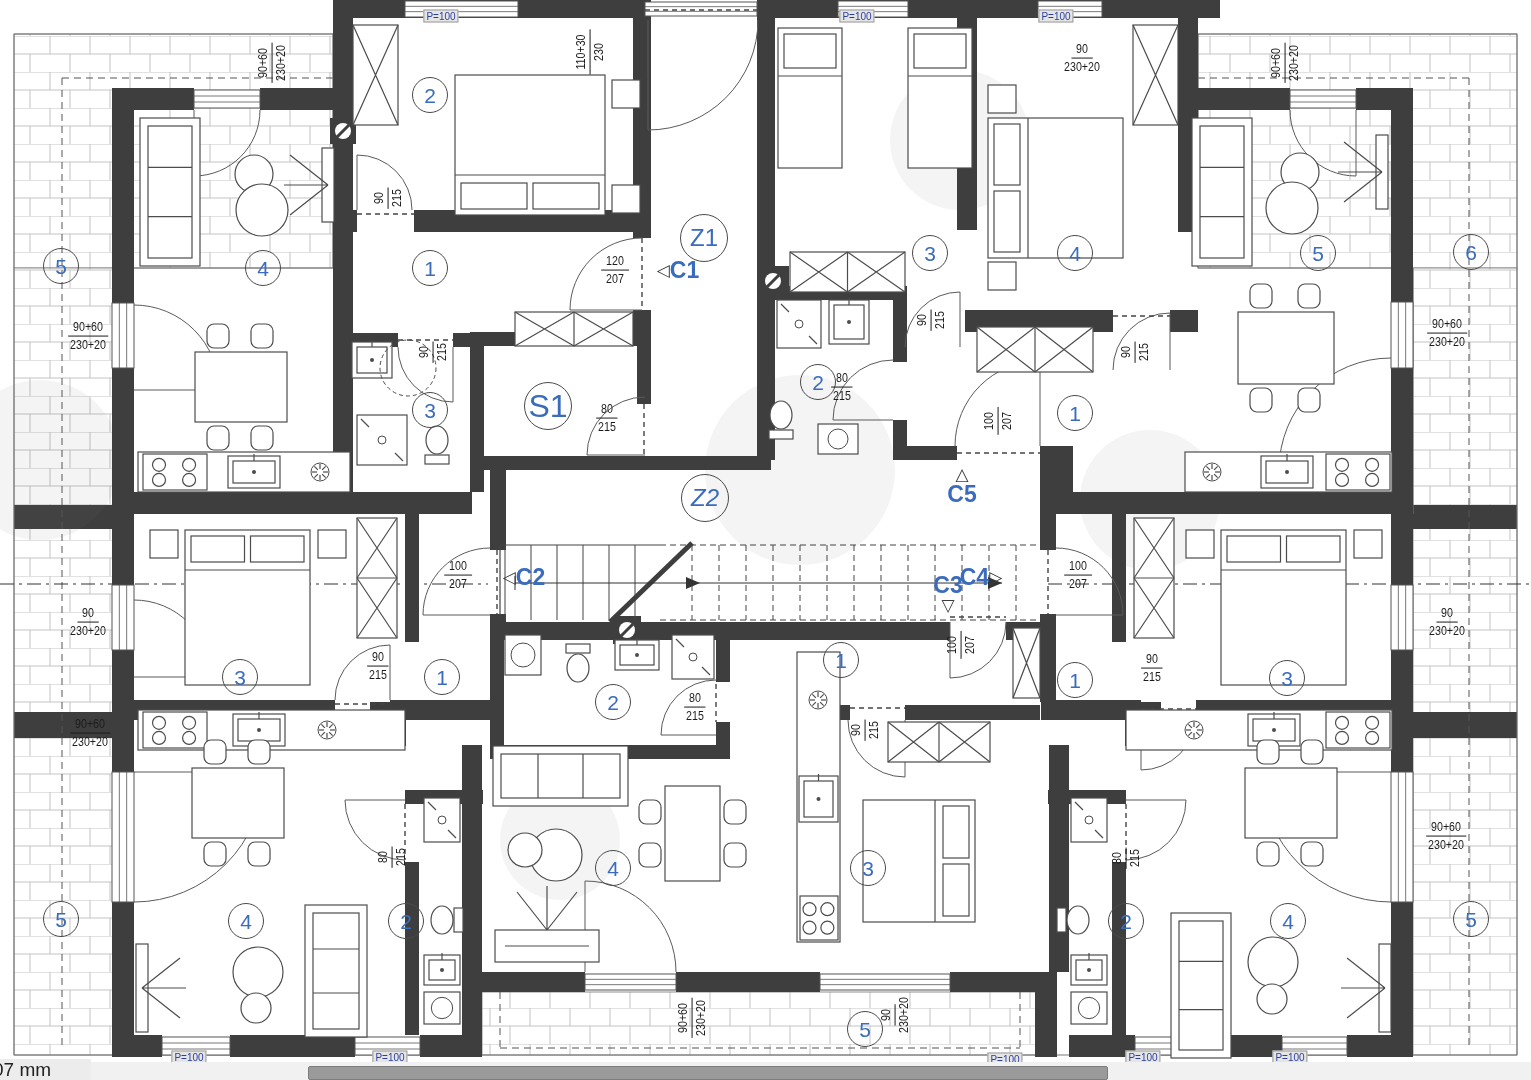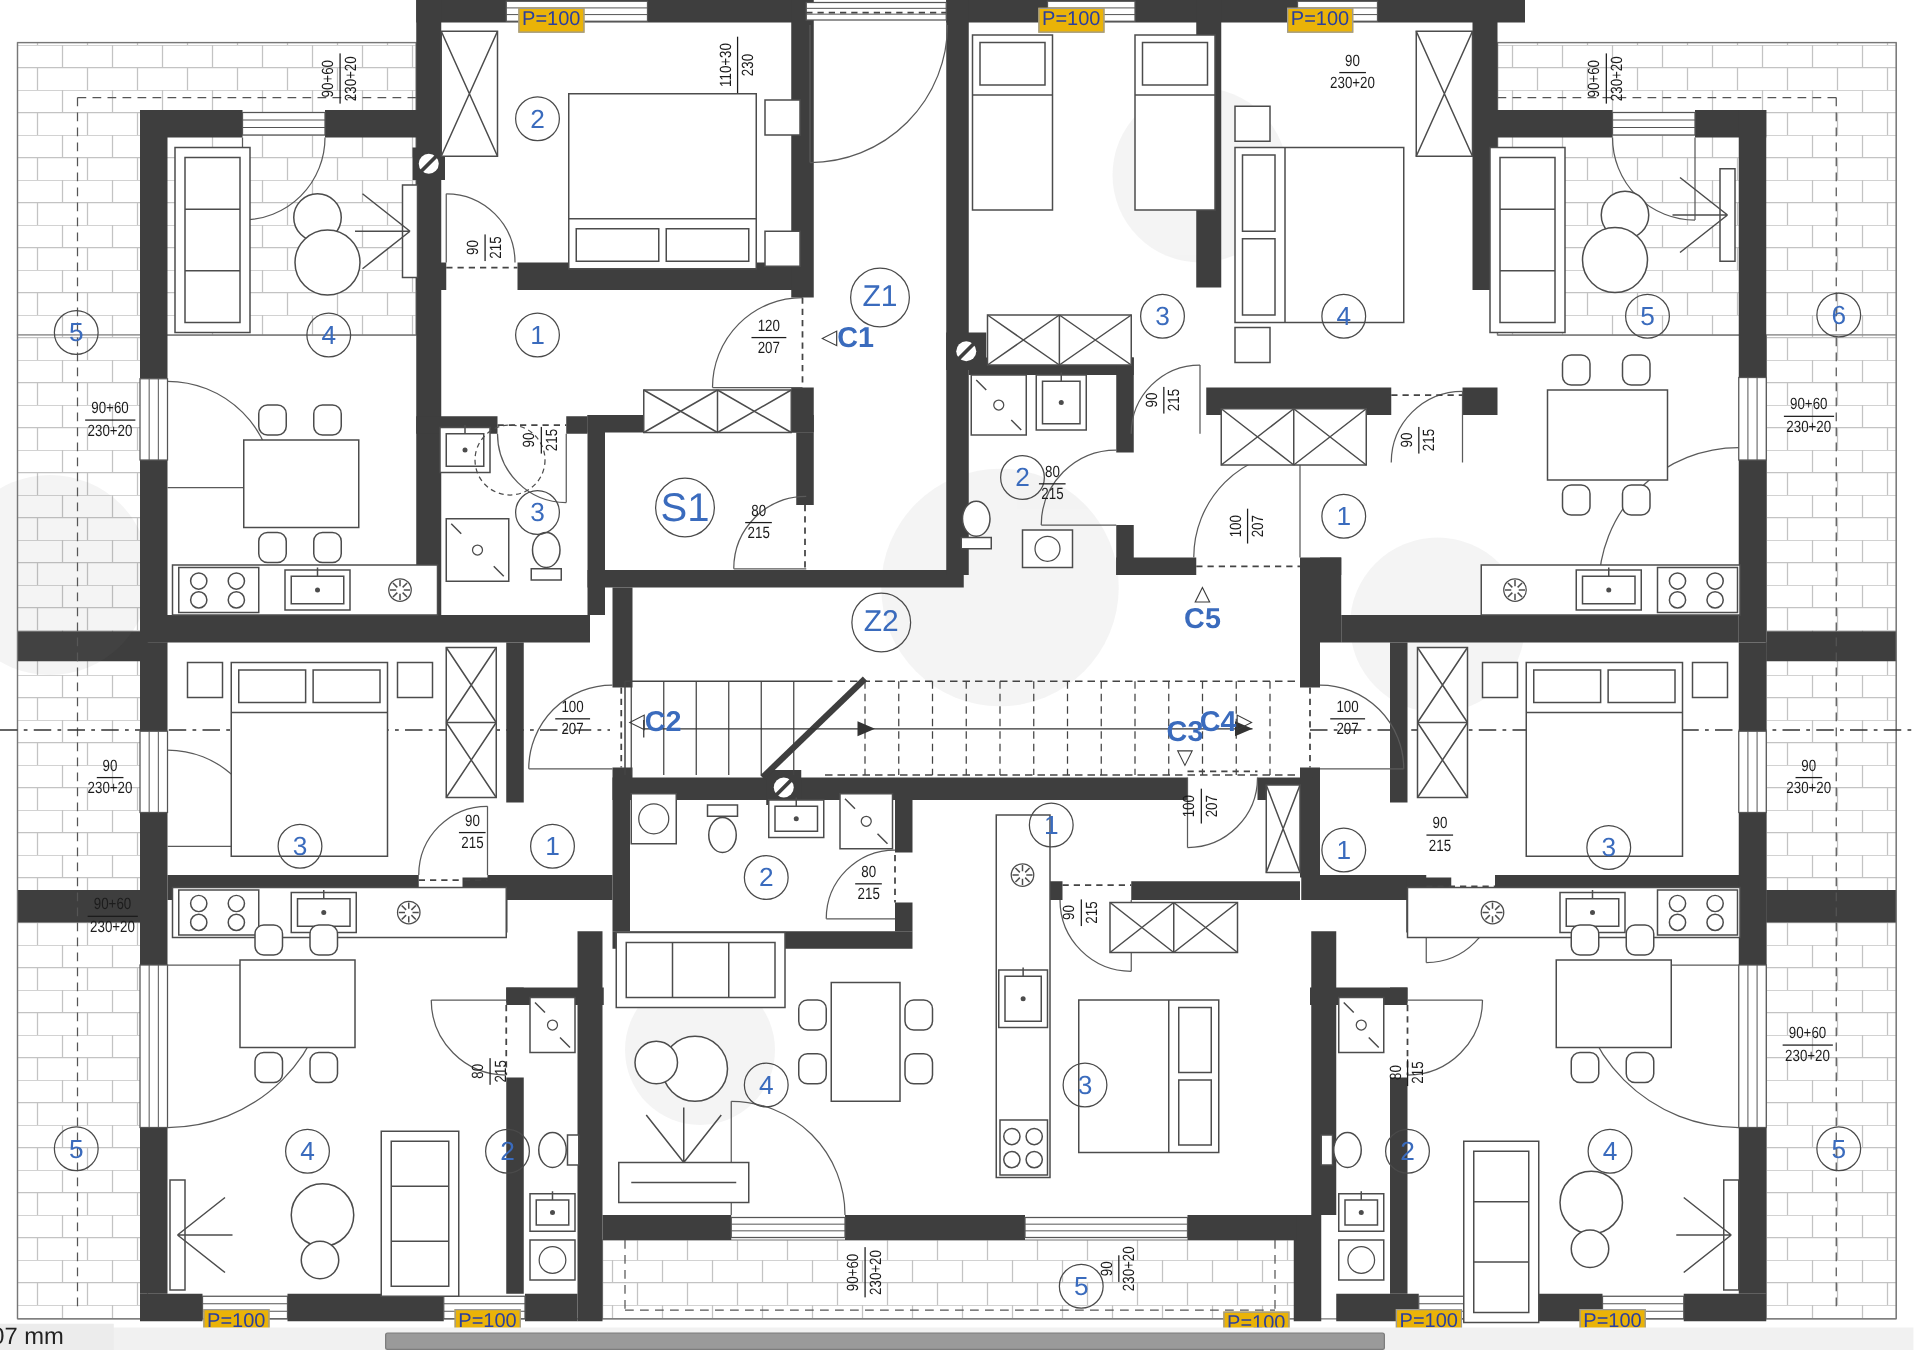--- a/index.html
+++ b/index.html
@@ -14,22 +14,22 @@
   .cmark{position:absolute;transform:translate(-50%,-50%);display:flex;align-items:center;
     color:#3a6bbd;font-size:23px;font-weight:bold;line-height:1;}
   .cmark .tri{color:#3c3c3c;font-size:17px;font-weight:normal;}
   .cmark.vert{flex-direction:column;}
   .dim{position:absolute;display:flex;flex-direction:column;align-items:center;
     transform:translate(-50%,-50%) scaleX(.82);color:#1c1c1c;font-size:13px;line-height:1.15;
     white-space:nowrap;}
   .dim.rot{transform:translate(-50%,-50%) rotate(-90deg) scaleX(.82);}
   .dim .t{border-bottom:1.2px solid #1c1c1c;padding:0 6px 1px 6px;}
   .dim .b{padding-top:1px;}
-  .p100{position:absolute;transform:translate(-50%,-50%);color:#2a3f9e;font-size:16px;
-    background:#eab308;border:.5px solid #9a9a9a;padding:0 2px;line-height:1.1;}
+  .p100{position:absolute;transform:translate(-50%,-50%);color:#2a3f9e;font-size:10px;
+    background:#e5e5e5;border:.5px solid #9a9a9a;padding:0 2px;line-height:1.1;}
   #statusbar{position:absolute;left:0;top:1062px;width:1531px;height:18px;background:#f1f1f1;}
   #status-label{position:absolute;left:-7px;top:1059px;height:21px;background:#ececec;
     padding:0 40px 0 0;color:#222;font-size:19px;}
   #scroll-thumb{position:absolute;left:308px;top:1066px;width:798px;height:12px;
     background:#9a9a9a;border:1px solid #7d7d7d;border-radius:2px;}
 </style>
 </head>
 <body>
 <div id="canvas">
 
@@ -656,21 +656,21 @@
       </div>
       <div class="circle-label" style="left: 1288px; top: 921px; width: 34px; height: 34px;">
         <span>4</span>
       </div>
       <div class="circle-label" style="left: 1471px; top: 919px; width: 34px; height: 34px;">
         <span>5</span>
       </div>
       <div class="circle-label" style="left: 704px; top: 238px; width: 46px; height: 46px;">
         <span style="font-size: 24px;">Z1</span>
       </div>
-      <div class="circle-label" style="left: 705px; top: 498px; width: 46px; height: 46px;">
+      <div class="circle-label" style="left: 705px; top: 498px; width: 46px; height: 46px; font-style: italic;">
         <span style="font-size: 24px;">Z2</span>
       </div>
       <div class="circle-label" style="left: 548px; top: 406px; width: 46px; height: 46px;">
         <span style="font-size: 32px;">S1</span>
       </div>
       <div class="cmark" style="left: 678px; top: 270px;">
         <span class="tri">◁</span>
         <span>C1</span>
       </div>
       <div class="cmark" style="left: 524px; top: 577px;">

